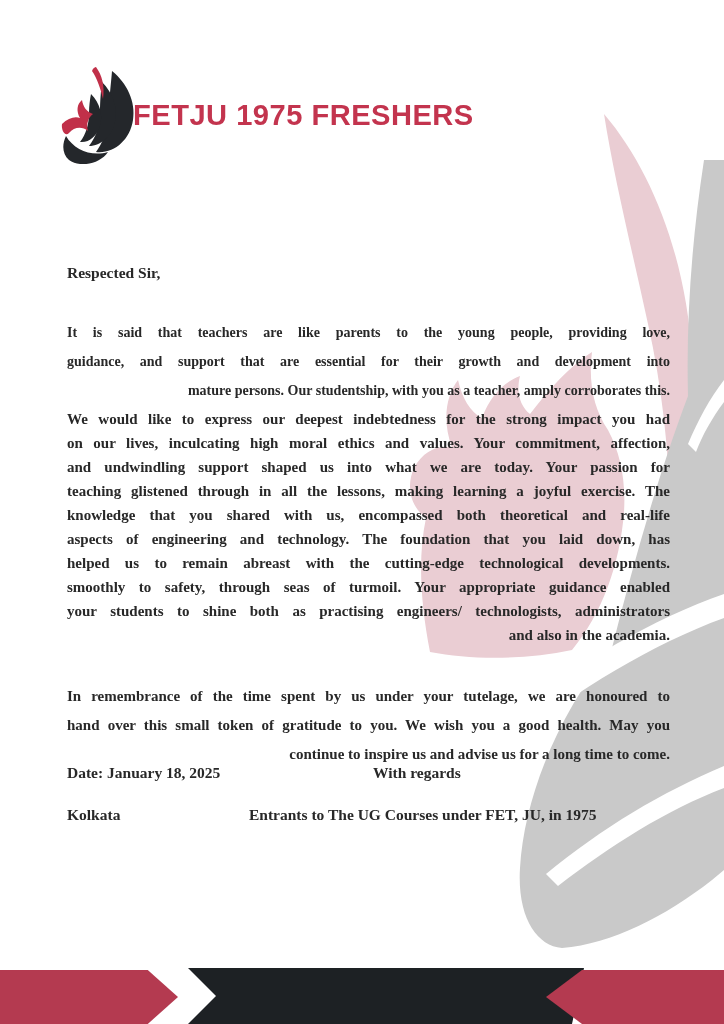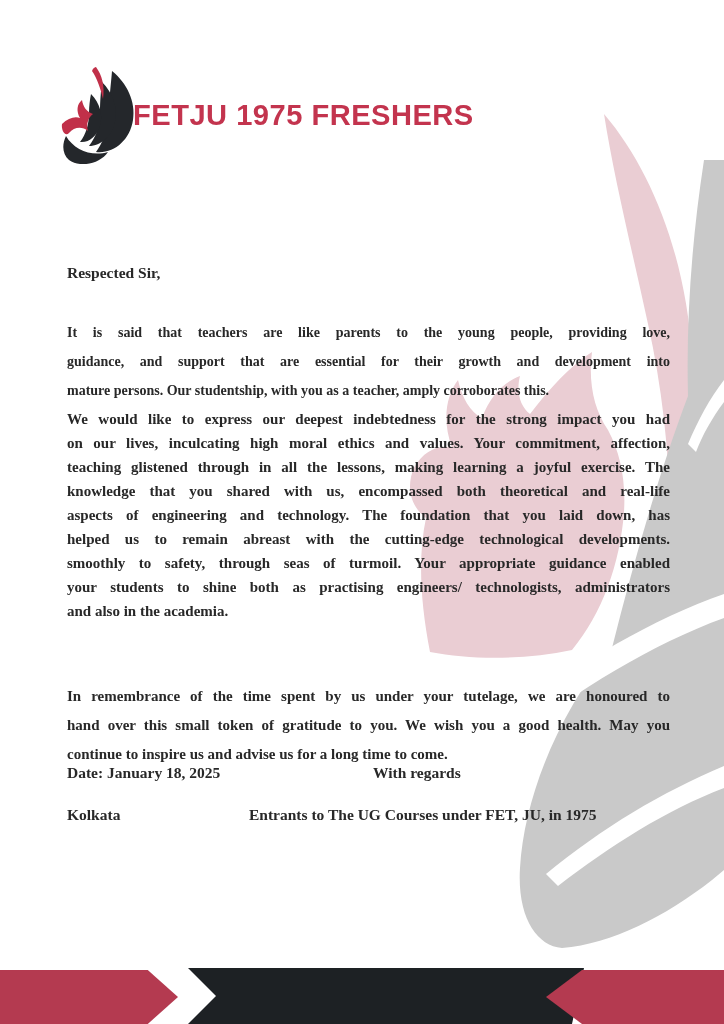--- a/index.html
+++ b/index.html
@@ -21,21 +21,21 @@
   }
   
   .letter { position:absolute; left:67px; top:0; width:603px; z-index:2;
             color:#282828; font-weight:700; }
   .sal   { position:absolute; top:264px; font-size:15.5px; }
   .para  { position:absolute; width:603px; }
   .p1    { top:318px; line-height:29px; font-size:14px; }
   .p2    { top:407px; line-height:24px; font-size:15px; }
   .p3    { top:682px; line-height:29px; font-size:15px; }
   .jline { text-align:justify; text-align-last:justify; }
-  .jlast { text-align:left; }
+  .jlast { text-align:right; }
   .row   { position:absolute; width:603px; font-size:15.5px; }
   .row-date { top:764px; }
   .row-sign { top:806px; }
   .row span { position:absolute; white-space:nowrap; }
   .cell-date  { left:0;text-align:center; }
   .cell-regards { left:306px; }
   .cell-place { left:0; }
   .cell-signature { left:162px;margin-left:20px; }
   
   .footer-black {
@@ -109,20 +109,21 @@
 
     <div class="para p1">
       <div class="jline">It is said that teachers are like  parents to the young people, providing love,</div>
       <div class="jline">guidance, and support that are essential for their growth and development into</div>
       <div class="jlast">mature persons. Our studentship, with you as a teacher, amply corroborates this.</div>
     </div>
 
     <div class="para p2">
       <div class="jline">We would like to express our deepest indebtedness for the strong  impact you had</div>
       <div class="jline">on our lives, inculcating high moral ethics and values. Your commitment, affection,</div>
+      <div class="jline">and undwindling  support shaped us into what we are today. Your passion for</div>
       <div class="jline">teaching glistened  through in all the lessons, making learning a joyful  exercise. The</div>
       <div class="jline">knowledge that you shared with us, encompassed both theoretical and real-life</div>
       <div class="jline">aspects of engineering and technology. The foundation that you laid down, has</div>
       <div class="jline">helped us to remain abreast with the cutting-edge technological developments.</div>
       <div class="jline">smoothly to safety, through seas of turmoil. Your appropriate guidance enabled</div>
       <div class="jline">your students to shine both as practising engineers/ technologists, administrators</div>
       <div class="jlast">and also in the academia.</div>
     </div>
 
     <div class="para p3">

